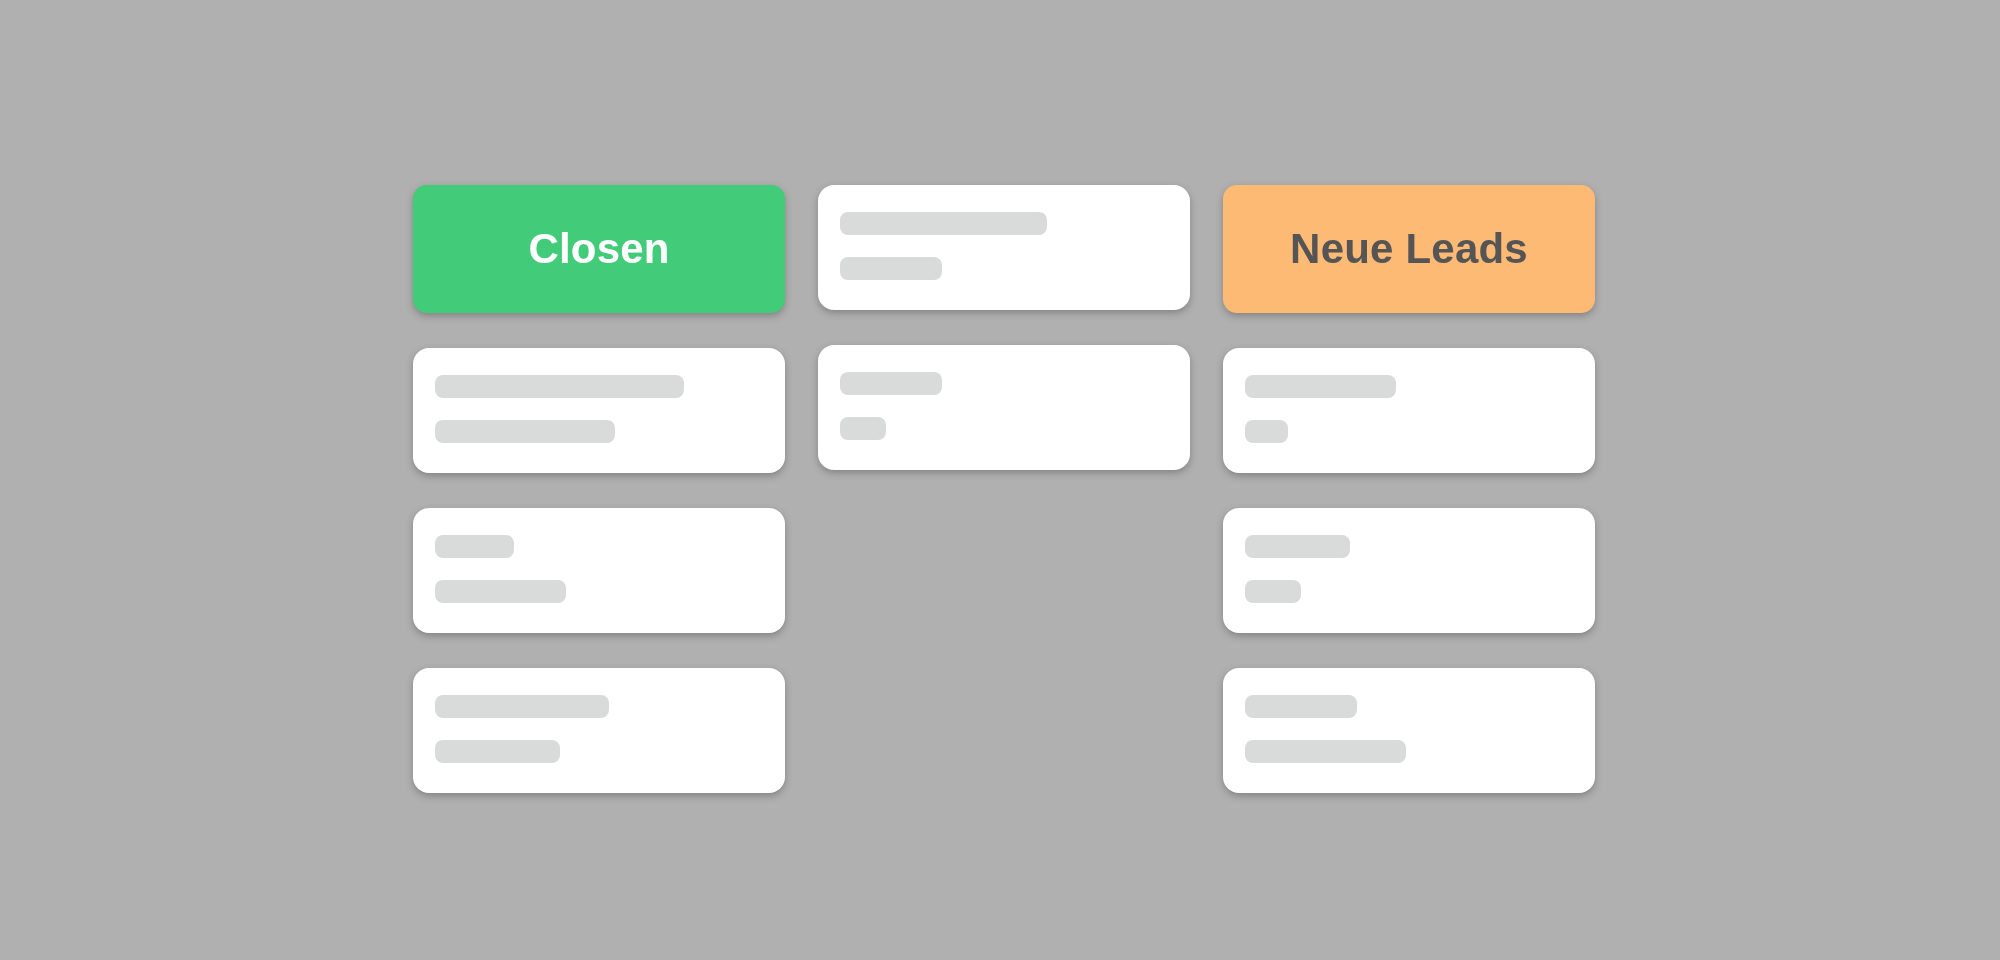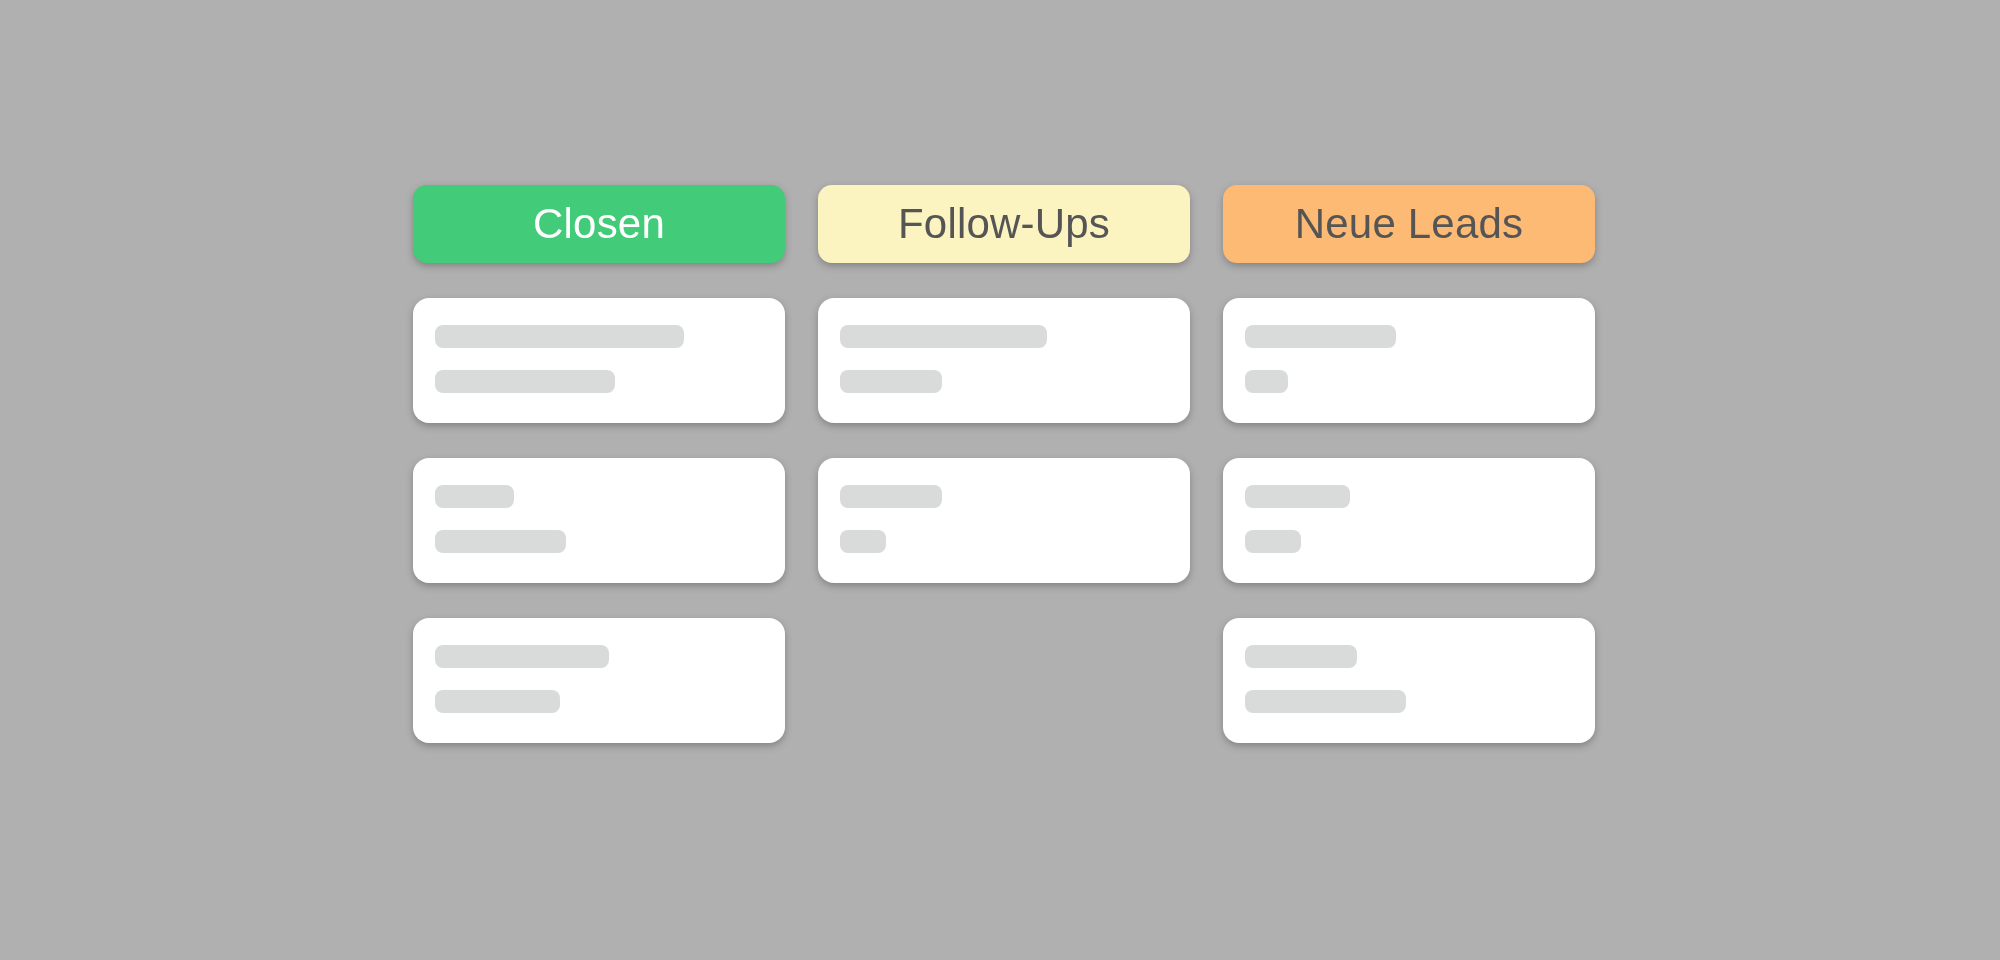--- a/index.html
+++ b/index.html
@@ -25,27 +25,27 @@
   }
 
   .column {
     width: 372px;
     display: flex;
     flex-direction: column;
     gap: 35px;
   }
 
   .column-header {
-    height: 78px;
+    height: 128px;
     border-radius: 14px;
     display: flex;
     align-items: center;
     justify-content: center;
     font-size: 42px;
-    font-weight: normal;
+    font-weight: bold;
     letter-spacing: 0.2px;
     box-shadow: 0 3px 7px rgba(60,60,60,0.38);
     user-select: none;
   }
 
   .column-header.accent-green  { background: #42cb78; color: #ffffff; }
   .column-header.accent-yellow { background: #fbf3c0; color: #555555; }
   .column-header.accent-blue   { background: #fdba74; color: #555555; }
 
   .cards {
@@ -98,21 +98,20 @@
         <div class="skeleton-bar secondary" style="width: 40%;"></div>
       </div>
       <div class="card">
         <div class="skeleton-bar primary" style="width: 53%;"></div>
         <div class="skeleton-bar secondary" style="width: 38%;"></div>
       </div>
     </div>
   </div>
 
   <div class="column">
-    <div class="column-header accent-yellow">Follow-Ups</div>
     <div class="cards">
       <div class="card">
         <div class="skeleton-bar primary" style="width: 63%;"></div>
         <div class="skeleton-bar secondary" style="width: 31%;"></div>
       </div>
       <div class="card">
         <div class="skeleton-bar primary" style="width: 31%;"></div>
         <div class="skeleton-bar secondary" style="width: 14%;"></div>
       </div>
       <div class="card is-empty">

